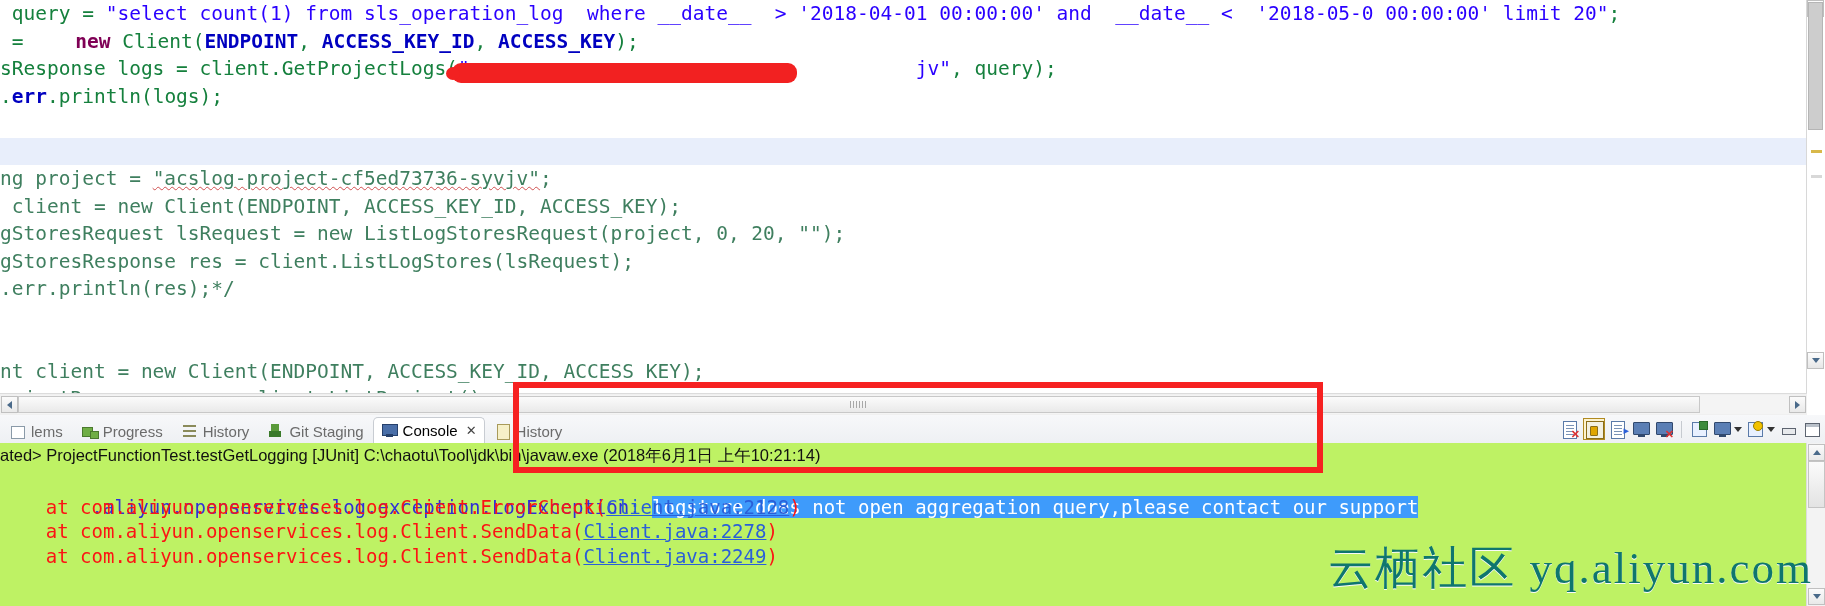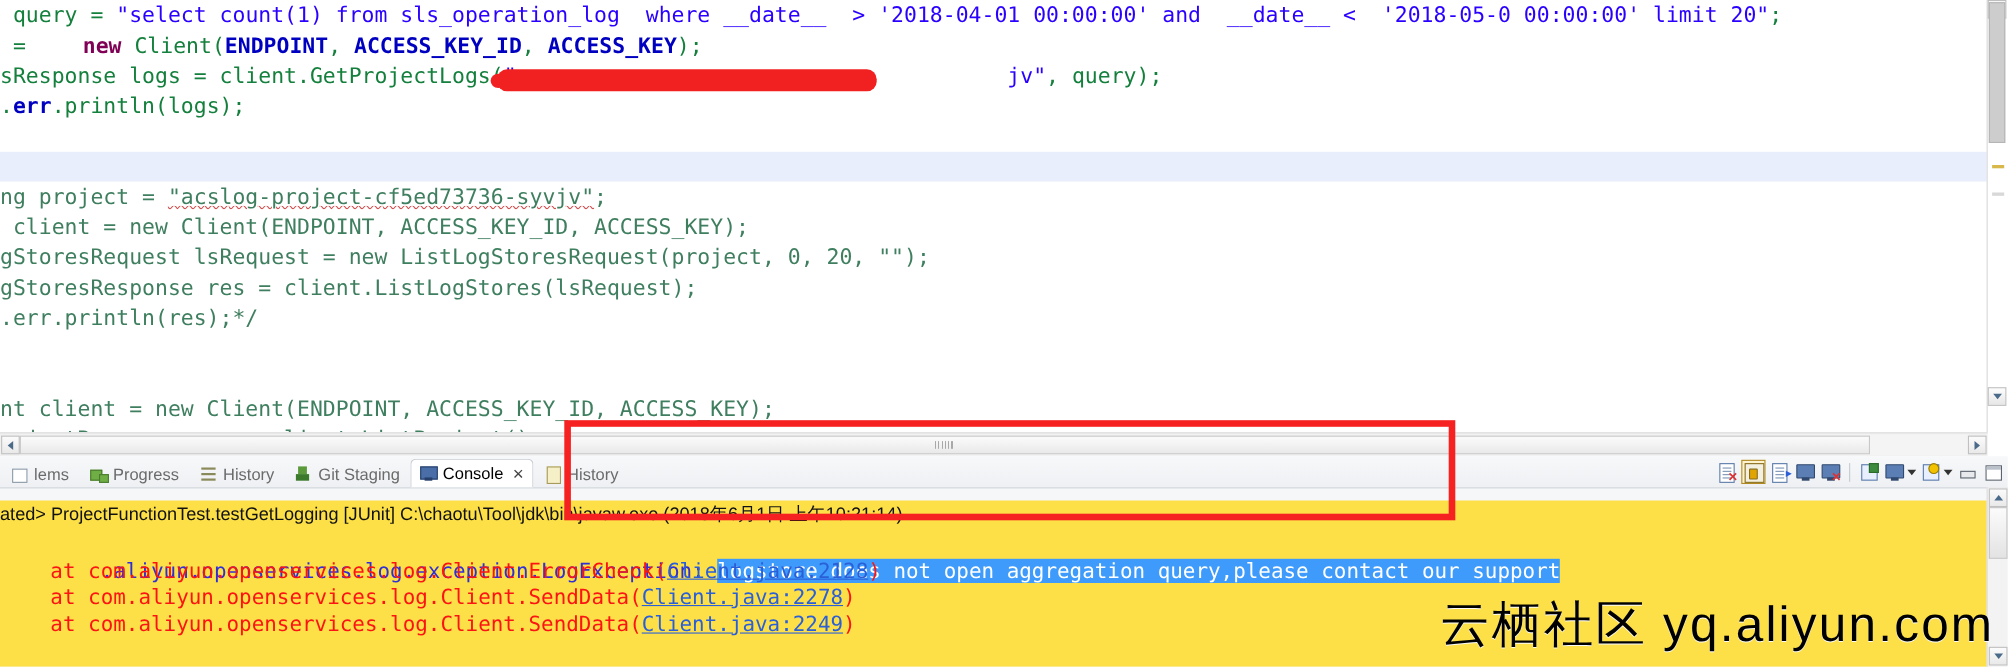--- a/index.html
+++ b/index.html
@@ -151,23 +151,22 @@
   }
   .i-min{position:absolute;left:4px;top:9px;width:12px;height:5px;border:1px solid #5d6470;background:#e7e9ec;}
   .i-max{position:absolute;left:4px;top:4px;width:13px;height:12px;border:1px solid #5d6470;background:#fff;}
   .i-max:before{content:"";position:absolute;left:0;top:0;right:0;height:3px;background:#b9c0c9;}
   .i-pin{position:absolute;left:3px;top:3px;width:13px;height:13px;background:#e8f0ff;border:1px solid #5a7aa8;}
   .i-pin:after{content:"";position:absolute;right:-2px;top:-2px;width:7px;height:7px;background:#3d8b3d;border:1px solid #2a6a2a;}
   .i-new:after{content:"";position:absolute;right:-1px;top:-2px;width:8px;height:8px;background:#f2c200;border:1px solid #9a7c00;border-radius:50%;}
 
   .console-body{
     position:absolute;left:0;top:28px;right:18px;bottom:0;
-    background:#fde047;overflow:hidden;
+    background:#bef264;overflow:hidden;
     font-size:16px;
-    margin-top:12px;
   }
   .cheader{
     font-family:"Liberation Sans", sans-serif;
     font-size:16.5px;color:#111;padding:2px 0 0 0;height:25px;white-space:nowrap;
   }
   .cline{
     font-family:"DejaVu Sans Mono","Liberation Mono",monospace;
     font-size:19px;line-height:24.5px;white-space:pre;height:24.5px;
   }
   .exc-type{color:#2f2fd8;}
@@ -178,22 +177,22 @@
 
   
   .annot{
     position:absolute;left:513px;top:382px;width:810px;height:91px;
     border:6px solid #f62121;box-sizing:border-box;pointer-events:none;
   }
 
   
   .wm{
     position:absolute;right:12px;bottom:8px;
-    font-size:45px;color:#000000;letter-spacing:2px;
-    font-family:Liberation Sans, sans-serif;
+    font-size:45px;color:#0f766e;letter-spacing:2px;
+    font-family:Liberation Serif, serif;
     white-space:nowrap;
     text-shadow:0 1px 0 #fafafa;
   }
 
   
   .p-scroll{
     position:absolute;right:0;top:28px;width:18px;bottom:0;
     background:#f3f3f3;border-left:1px solid #dcdcdc;
   }
   .p-up,.p-down{

